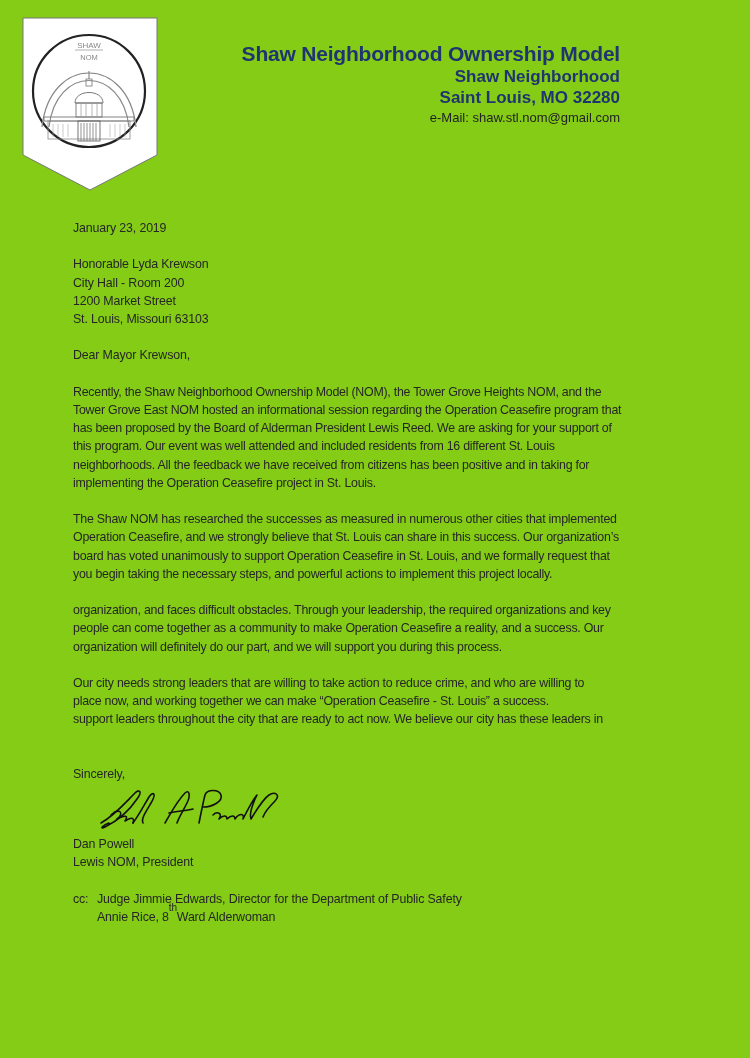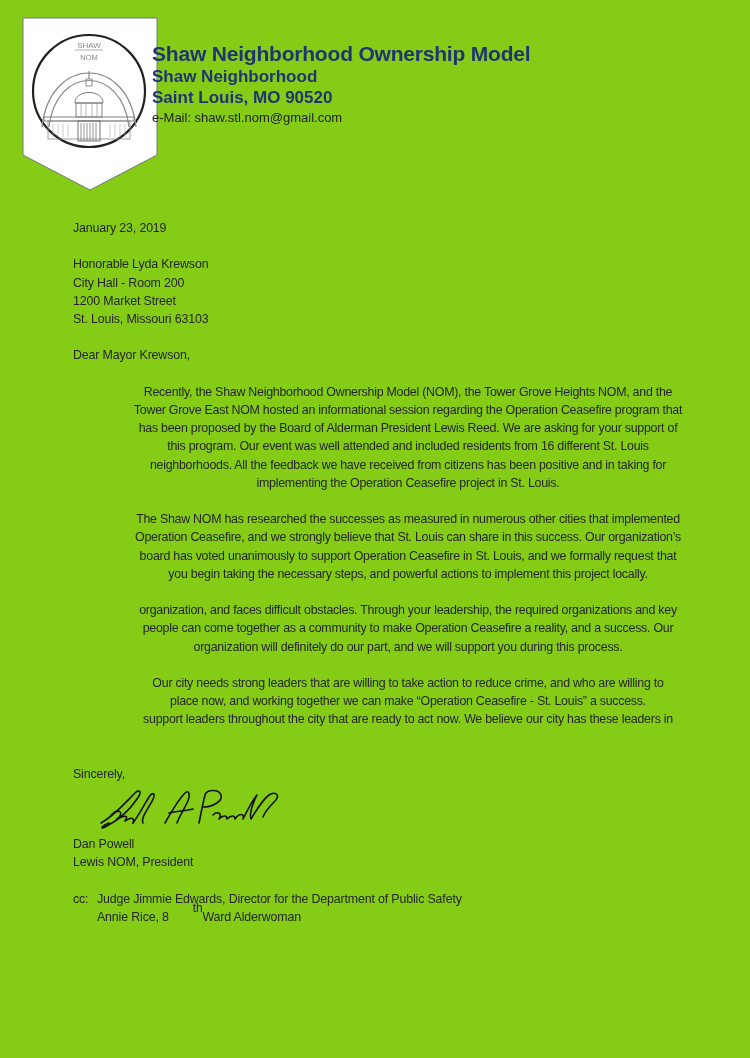--- a/index.html
+++ b/index.html
@@ -26,24 +26,24 @@
       left: 20px;
       top: 15px;
       width: 140px;
       height: 180px;
     }
     .logo svg { width: 140px; height: 180px; display: block; }
 
     
     .letterhead {
       position: absolute;
-      left: 152px;
+      left: 160px;
       top: 42px;
       width: 460px;
-      text-align: left;
+      text-align: right;
       font-family: "Liberation Sans", sans-serif;
     }
     .lh-title {
       color: #1f3470;
       font-size: 21px;
       font-weight: bold;
       line-height: 24px;
       letter-spacing: -0.2px;
     }
     .lh-sub {
@@ -67,35 +67,35 @@
       width: 670px;
       font-family: "Liberation Sans", sans-serif;
       font-size: 12.4px;
       line-height: 18.2px;
       color: #262626;
       letter-spacing: -0.15px;
     }
     .line { display: block; white-space: nowrap; }
     .gap { height: 18.2px; }
 
-    .para .line { letter-spacing: -0.25px; text-align: center; }
+    .para .line { letter-spacing: -0.25px; }
 
     .signature {
       position: relative;
       width: 200px;
       height: 50px;
       margin-left: 22px;
       margin-top: 2px;
     }
     .signature svg { width: 190px; height: 48px; display: block; }
 
     .cc-row { display: flex; white-space: nowrap; }
     .cc-label { width: 24px; }
     .cc-indent { padding-left: 24px; }
-    sup { font-size: 12px; line-height: 0; vertical-align: super; padding-left: 24px; }
+    sup { font-size: 10px; line-height: 0; vertical-align: super; }
   </style>
 </head>
 <body>
 
 <div class="page">
 
   <div class="logo">
     <svg viewBox="0 0 140 180" xmlns="http://www.w3.org/2000/svg">
 
       <path d="M3 3 L137 3 L137 140 L70 175 L3 140 Z" fill="#ffffff" stroke="#777" stroke-width="1"></path>
@@ -134,21 +134,21 @@
       <line x1="90" y1="109" x2="90" y2="122" stroke="#aaa" stroke-width="0.6"></line>
       <line x1="95" y1="109" x2="95" y2="122" stroke="#aaa" stroke-width="0.6"></line>
       <line x1="100" y1="109" x2="100" y2="122" stroke="#aaa" stroke-width="0.6"></line>
       <line x1="105" y1="109" x2="105" y2="122" stroke="#aaa" stroke-width="0.6"></line>
     </svg>
   </div>
 
   <div class="letterhead">
     <div class="lh-title">Shaw Neighborhood Ownership Model</div>
     <div class="lh-sub">Shaw Neighborhood</div>
-    <div class="lh-sub">Saint Louis, MO 90520</div>
+    <div class="lh-sub">Saint Louis, MO 32280</div>
     <div class="lh-email">e-Mail: shaw.stl.nom@gmail.com</div>
   </div>
 
   <div class="letter">
     <span class="line">January 23, 2019</span>
     <div class="gap"></div>
 
     <div>
       <span class="line">Honorable Lyda Krewson</span>
       <span class="line">City Hall - Room 200</span>

